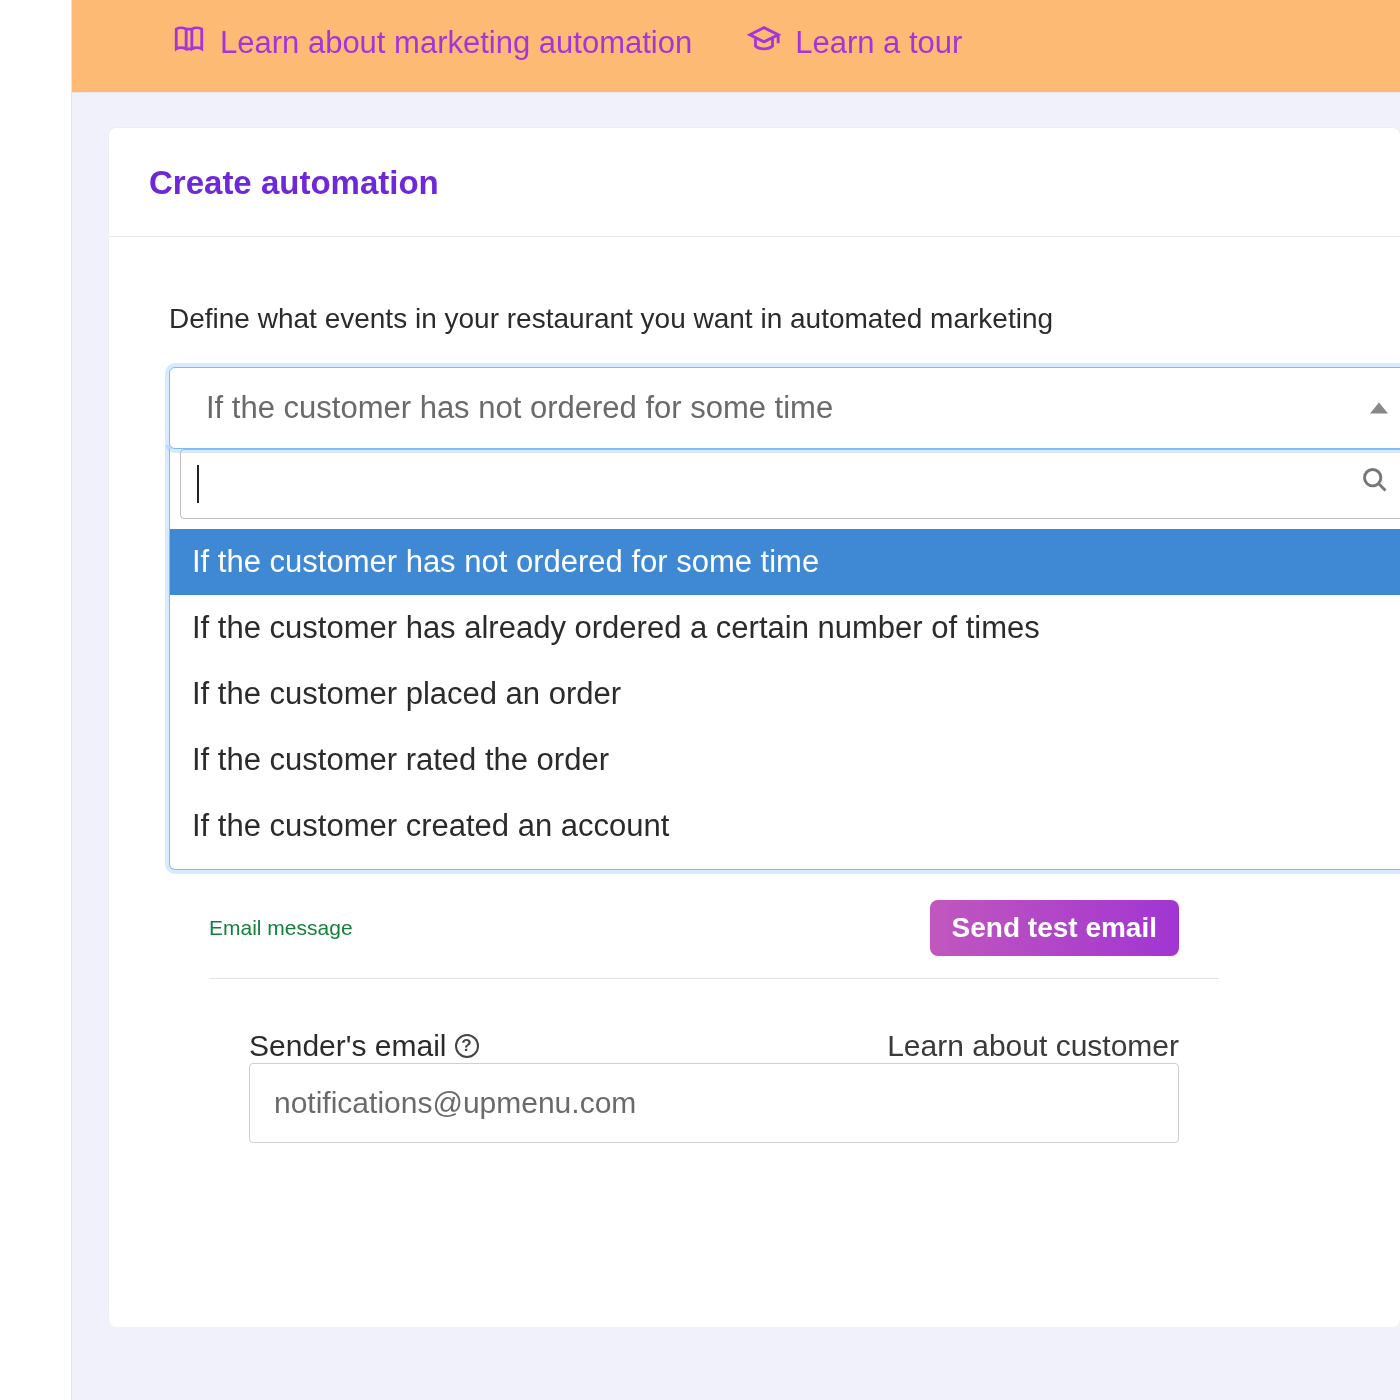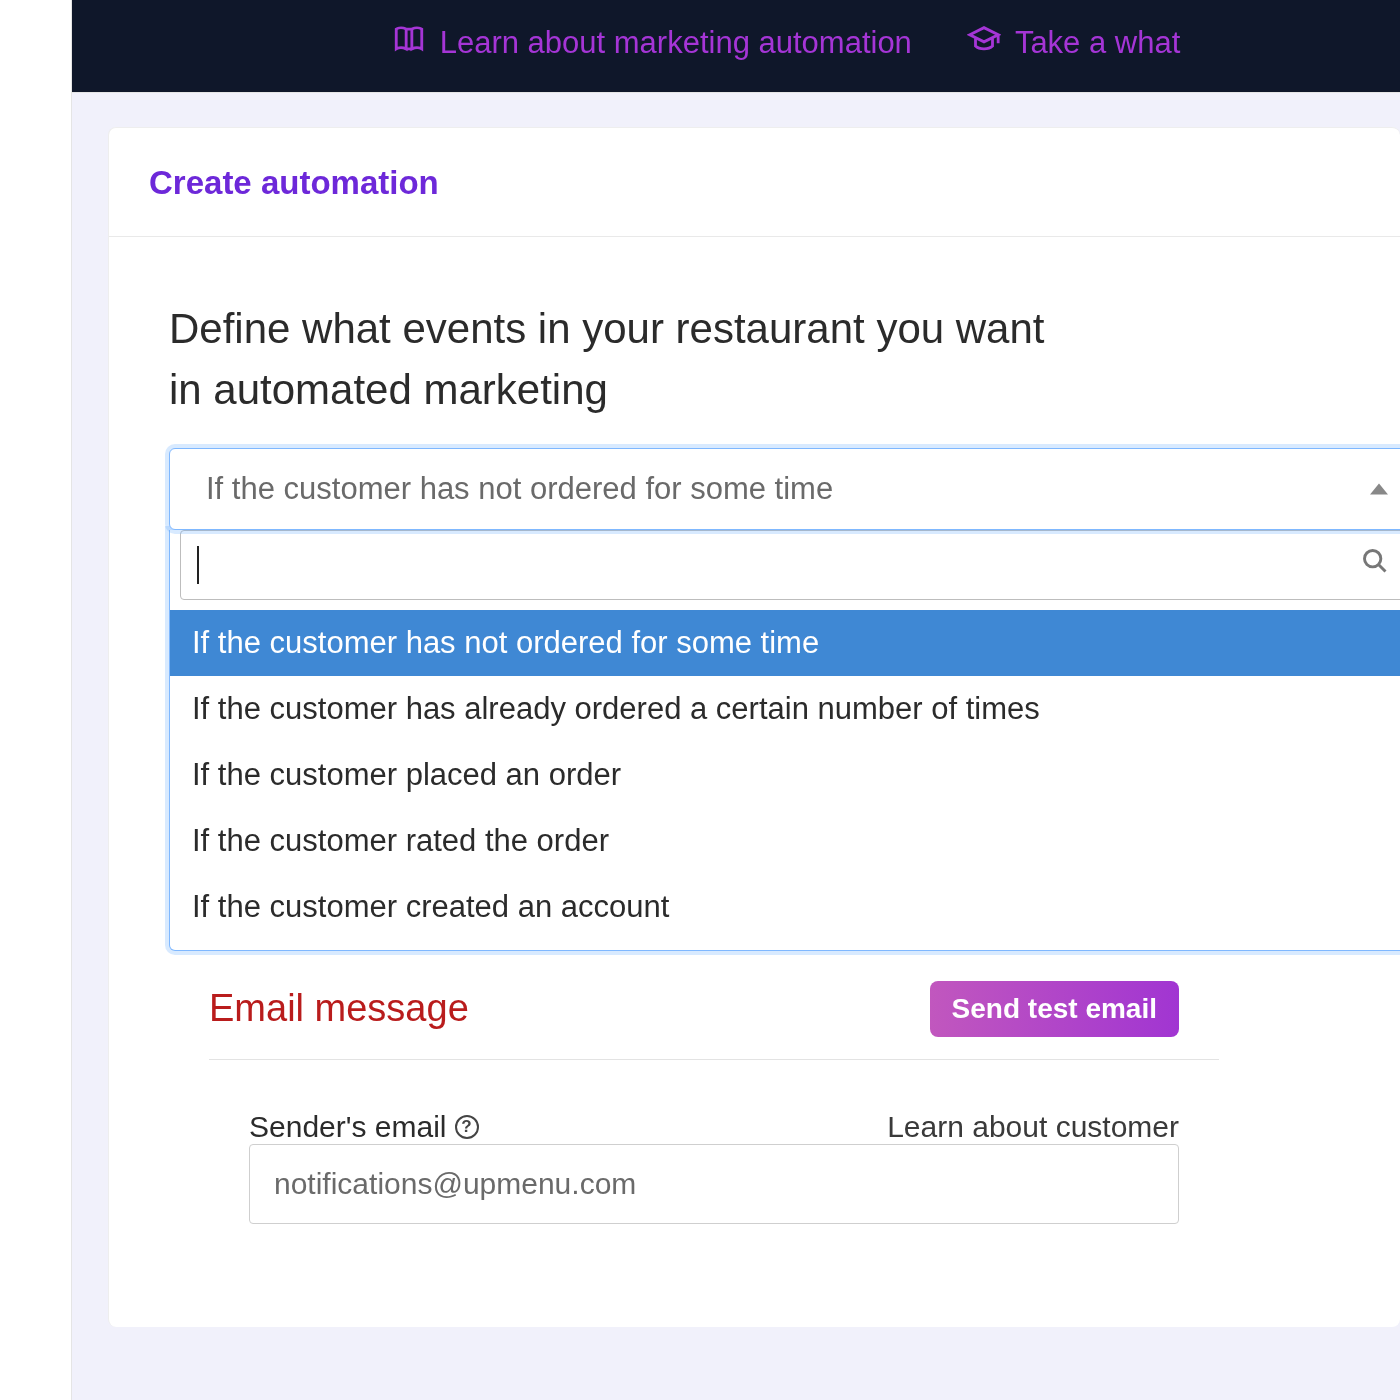--- a/index.html
+++ b/index.html
@@ -1,27 +1,26 @@
 <!DOCTYPE html>
 <html><head>
 <meta charset="utf-8">
 <style>
   * { box-sizing: border-box; margin: 0; padding: 0; }
   html, body { width: 1400px; height: 1400px; font-family: Arial, Helvetica, sans-serif; }
   body { background: #f1f1fb; }
 
   .top-bar {
-    background: #0f172a;
+    background: #fdba74;
     border-bottom: 1px solid #e5e5e5;
     padding: 22px 0 28px 100px;
     display: flex;
     gap: 55px;
     align-items: center;
     margin-left: 72px;
-    justify-content: center;
   }
   .left-gutter {
     position: absolute;
     left: 0; top: 0;
     width: 72px; height: 100%;
     background: #ffffff;
     border-right: 1px solid #e5e5e5;
   }
   .top-link {
     display: flex;
@@ -51,21 +50,21 @@
   }
   .card-title {
     font-size: 33px;
     font-weight: 700;
     color: #6d28d9;
   }
   .card-body {
     padding: 62px 60px 0 60px;
   }
   .intro-text {
-    font-size: 42px;
+    font-size: 28px;
     color: #2b2b2b;
     line-height: 1.45;
     max-width: 900px;
   }
 
   .select-wrap {
     margin-top: 27px;
     position: relative;
     width: 1250px;
   }
@@ -146,22 +145,22 @@
 
   .email-row {
     margin-top: 30px;
     display: flex;
     justify-content: space-between;
     align-items: center;
     width: 1010px;
     padding-left: 40px;
   }
   .email-label {
-    font-size: 38px;
-    color: #b91c1c;
+    font-size: 21px;
+    color: #15803d;
   }
   .send-test-btn {
     background: linear-gradient(90deg, #c157be, #a135d2);
     color: #ffffff;
     font-size: 28px;
     font-weight: 700;
     border: none;
     border-radius: 8px;
     padding: 12px 22px;
     cursor: pointer;
@@ -229,21 +228,21 @@
         </svg>
     </span>
     <span>Learn about marketing automation</span>
   </a>
   <a class="top-link">
     <span>
       <svg viewBox="0 0 24 24">
           <path d="M2 9 L12 4 L22 9 L12 14 Z M6 11 L6 17 C6 17 8 19 12 19 C16 19 18 17 18 17 L18 11 M22 9 L22 15"></path>
         </svg>
     </span>
-    <span>Take a what</span>
+    <span>Learn a tour</span>
   </a>
 </div>
 
 <div class="page-wrap">
   <div class="card">
     <div class="card-header">
       <div class="card-title">Create automation</div>
     </div>
     <div class="card-body">
       <div class="intro-text">Define what events in your restaurant you want in automated marketing</div>

